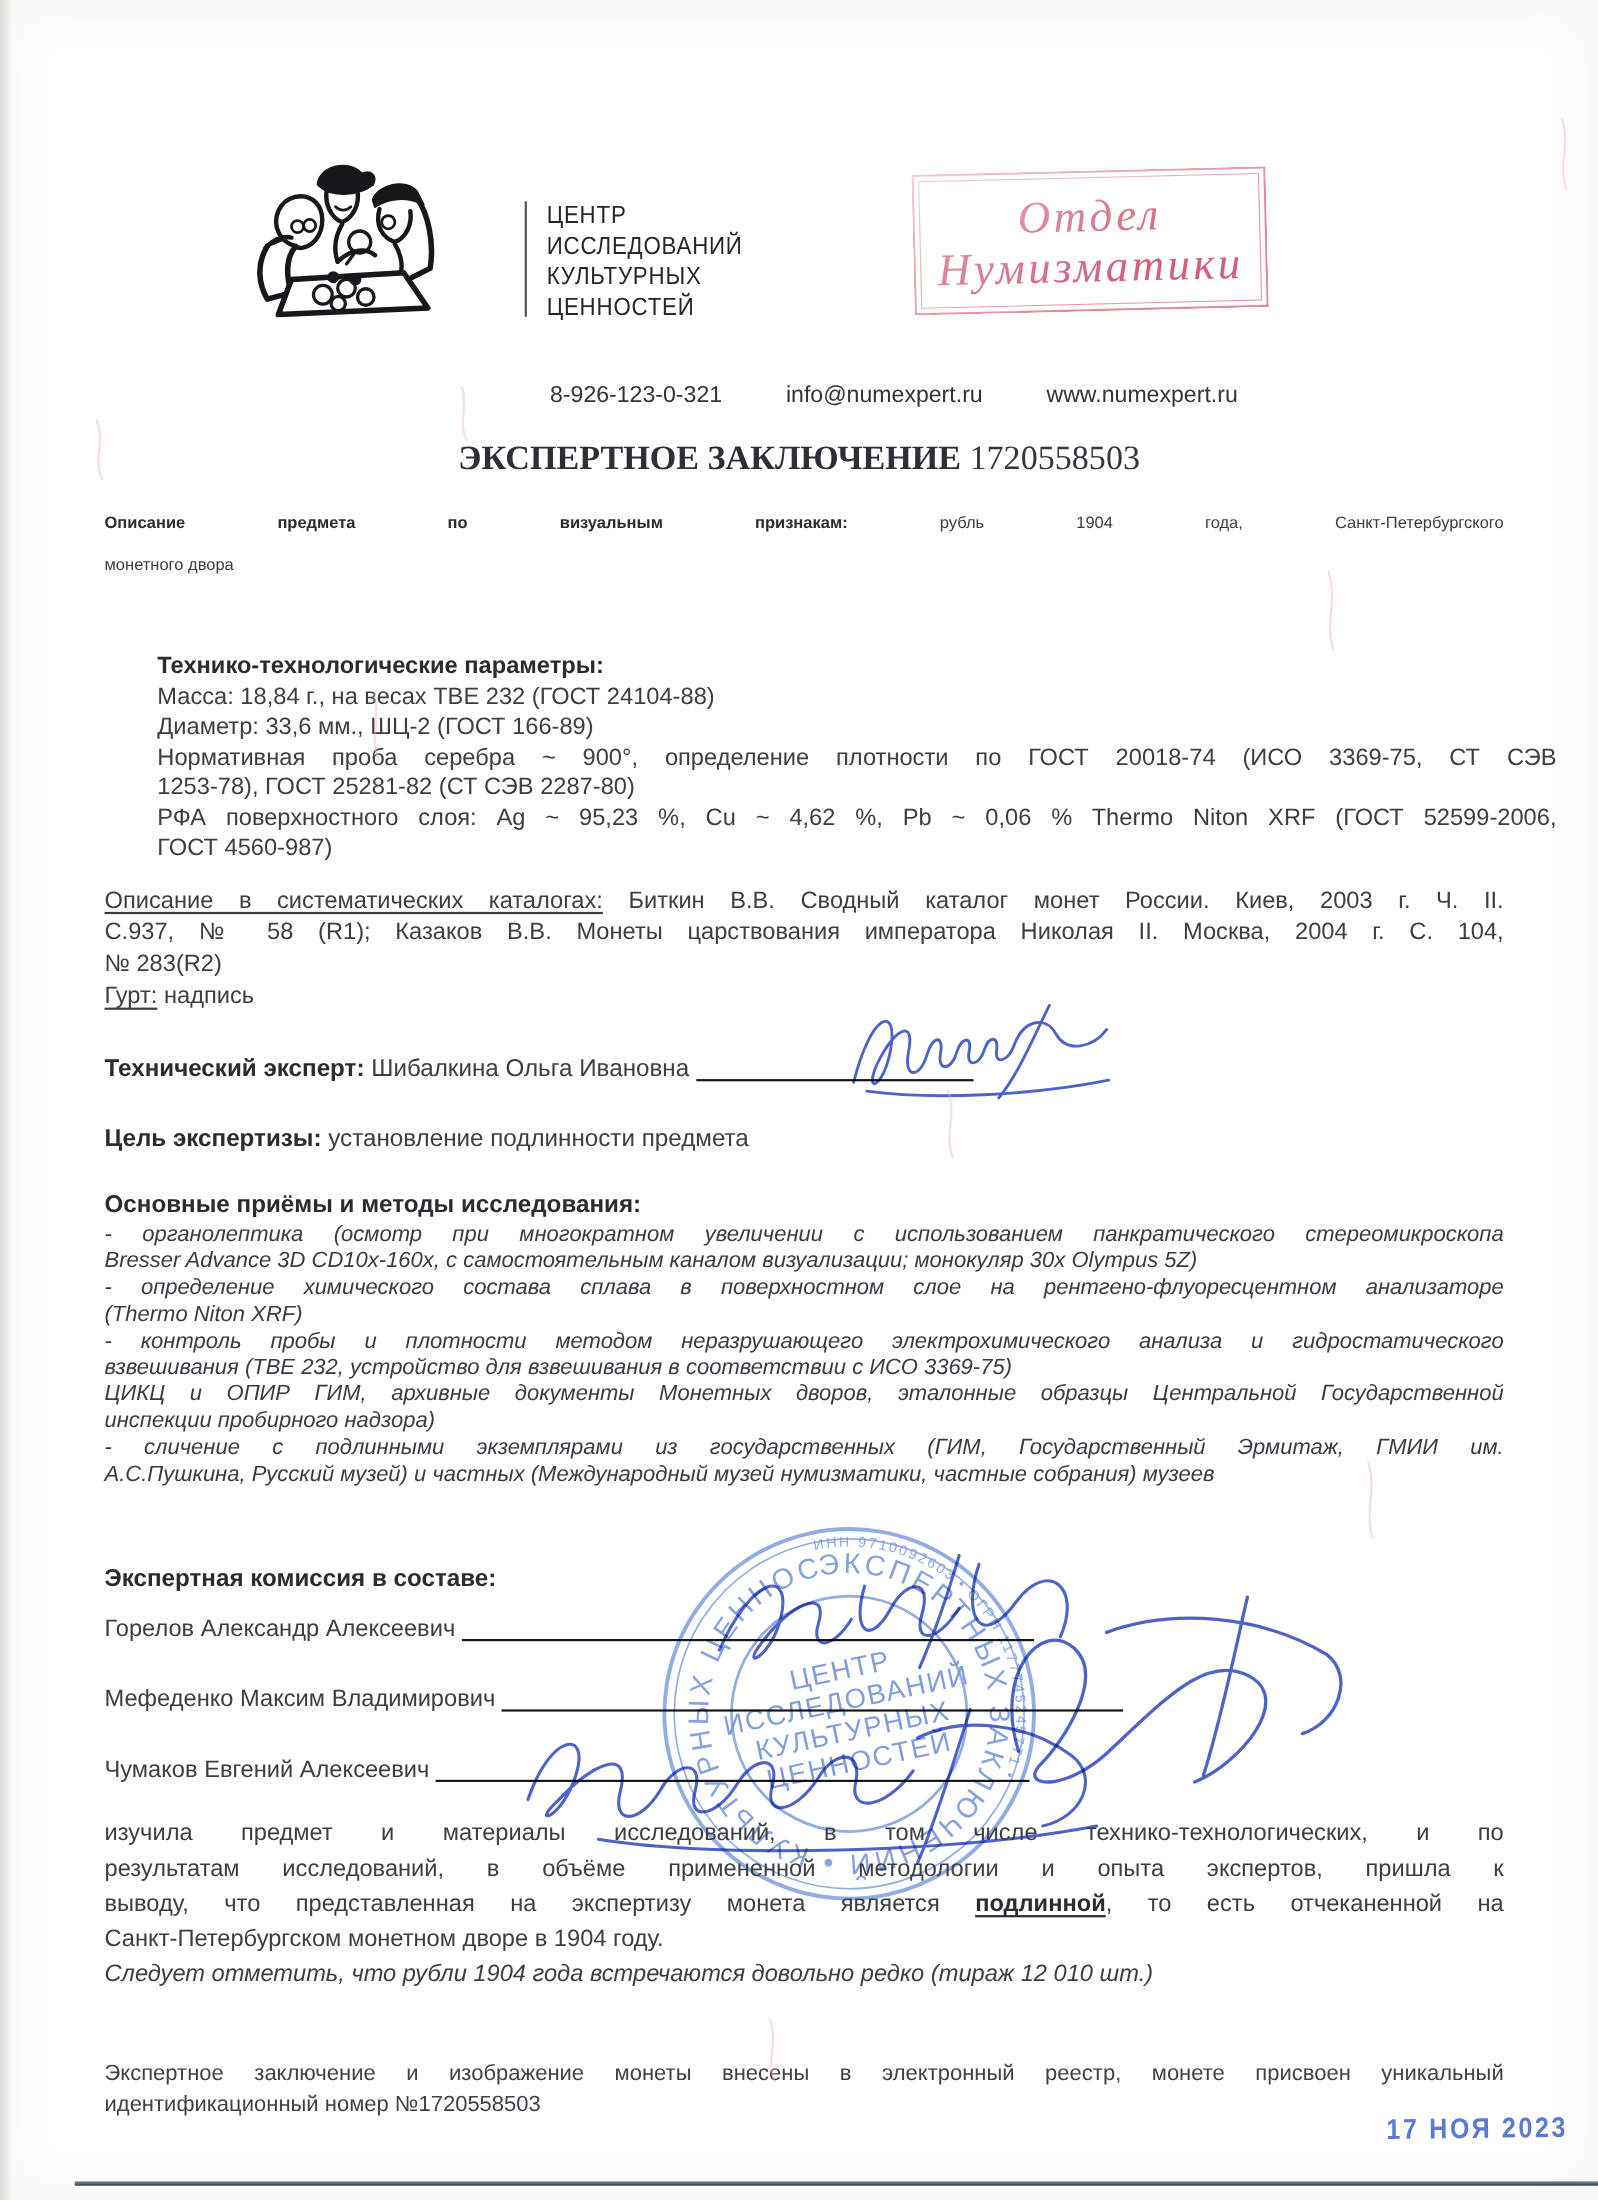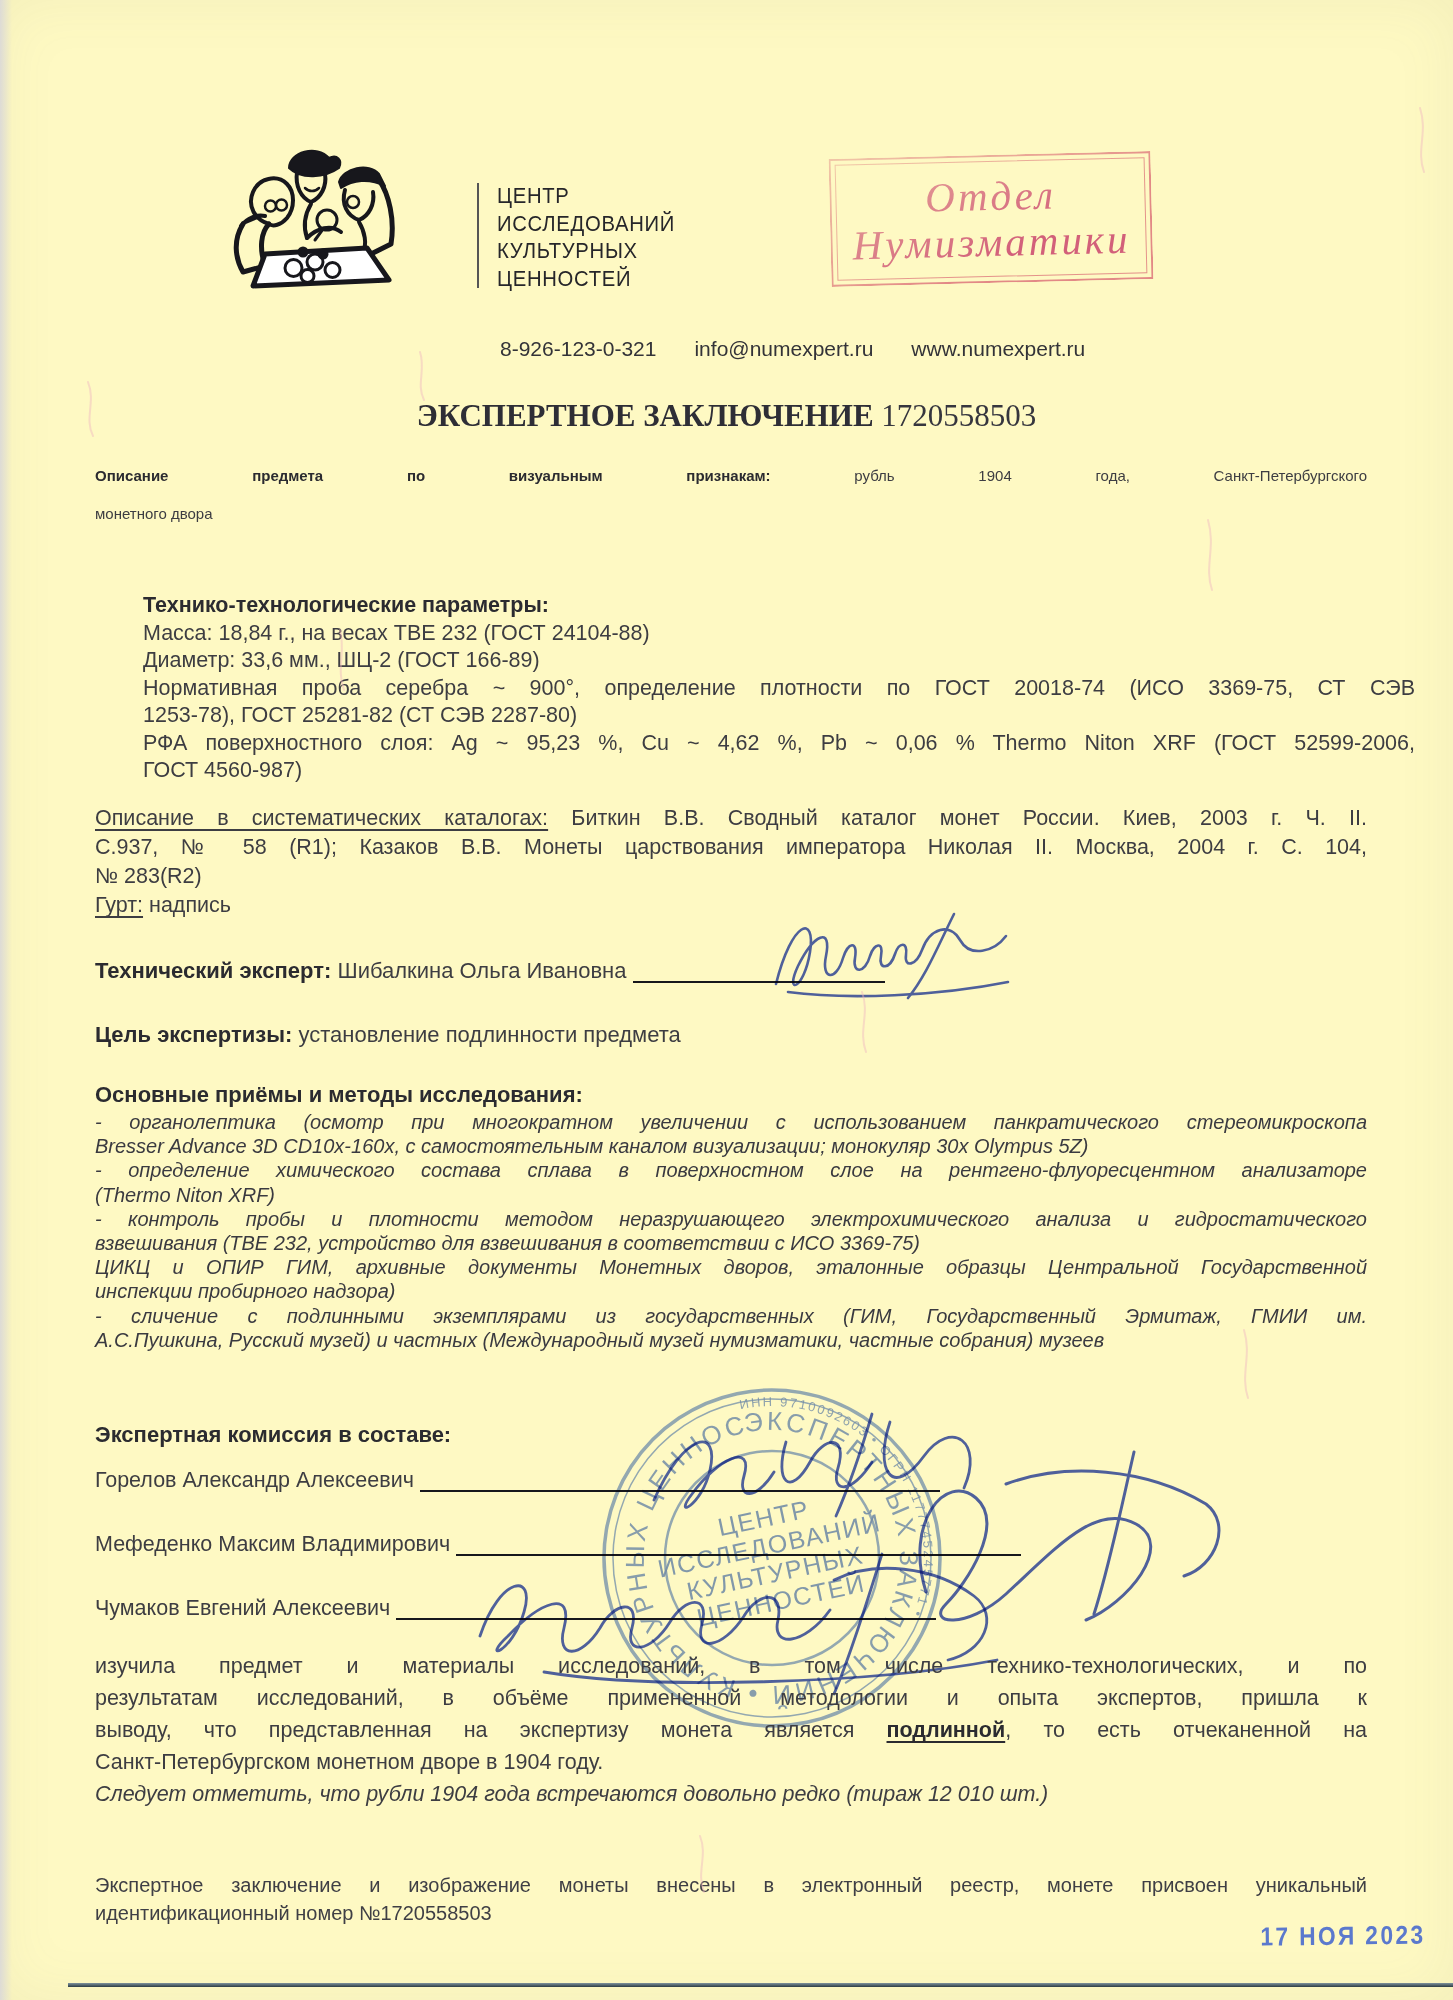--- a/index.html
+++ b/index.html
@@ -1,30 +1,30 @@
 <!DOCTYPE html>
 <html><head>
 <meta charset="utf-8">
 <style>
   html,body{margin:0;padding:0;background:#8a8a8a;}
-  .page{position:relative;width:1453px;height:2000px;background:#fef9c3;overflow:hidden;
+  .page{position:relative;width:1453px;height:2000px;background:#ffffff;overflow:hidden;
         font-family:"Liberation Sans",sans-serif;color:#3d3d42;
         box-shadow:inset 0 0 60px rgba(120,110,90,.08);}
   .abs{position:absolute;}
   .block{position:absolute;left:95px;width:1272px;}
   .j{text-align:justify;text-align-last:justify;}
   .b{font-weight:bold;color:#2b2b30;}
   .ul{text-decoration:underline;text-underline-offset:4px;text-decoration-thickness:1.5px;margin-top:42px;}
   .kw{font-weight:bold;color:#2b2b30;text-decoration:underline;text-underline-offset:4px;}
 
   
   .org-divider{left:477px;top:183px;width:2px;height:105px;background:#555;}
   .org-name{left:497px;top:182px;font-size:22.5px;line-height:27.5px;color:#26262a;
             letter-spacing:.8px;transform:scaleX(.9);transform-origin:left top;}
-  .contacts{left:500px;top:337px;display:flex;gap:38px;font-size:21px;color:#333338;}
+  .contacts{left:500px;top:347px;display:flex;gap:58px;font-size:21px;color:#333338;}
   .dept-stamp{left:830px;top:155px;width:318px;height:124px;transform:rotate(-1.4deg);
       border:2.5px solid rgba(214,90,108,.7);display:flex;flex-direction:column;
       align-items:center;justify-content:center;
       -webkit-mask-image:linear-gradient(155deg,rgba(0,0,0,.45),rgba(0,0,0,1) 65%);
       mask-image:linear-gradient(155deg,rgba(0,0,0,.45),rgba(0,0,0,1) 65%);}
   .dept-stamp::after{content:"";position:absolute;inset:4px;border:1.5px solid rgba(214,90,108,.65);}
   .dept-line{font-family:"Liberation Serif",serif;font-style:italic;font-size:41px;
              line-height:46px;color:#d2607a;letter-spacing:3px;}
 
   .doc-title{left:0;top:398px;width:1453px;text-align:center;

